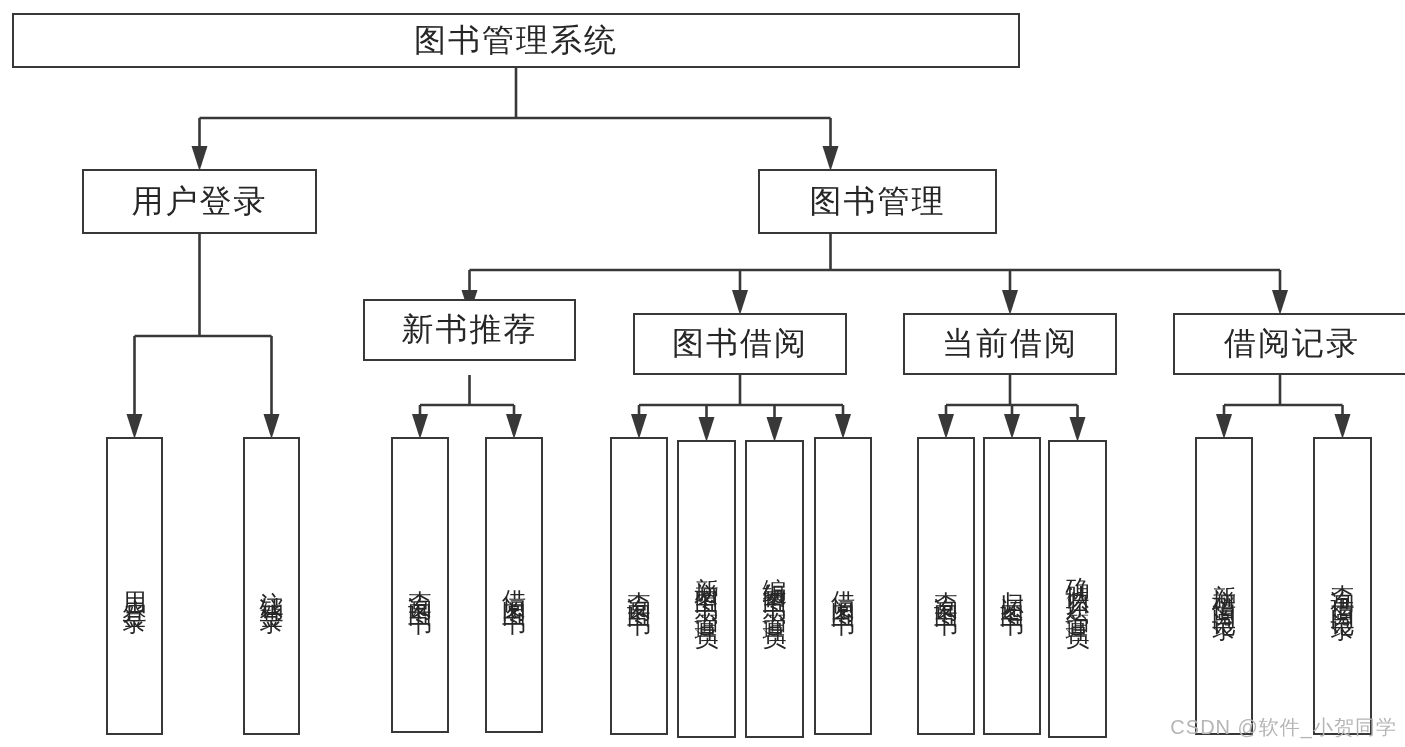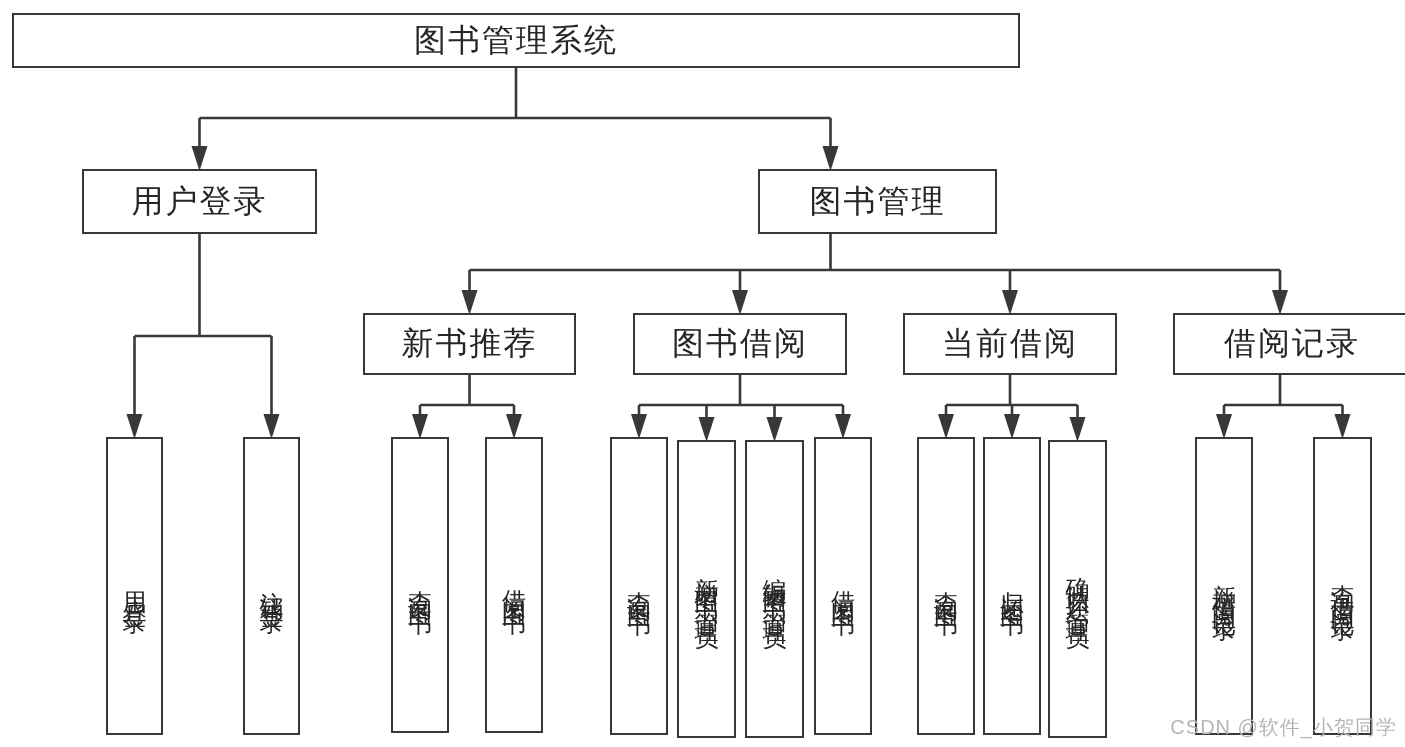--- a/index.html
+++ b/index.html
@@ -81,21 +81,21 @@
       <polygon points="938,414 954,414 946,439" fill="#383838"></polygon>
       <polygon points="1004,414 1020,414 1012,439" fill="#383838"></polygon>
       <polygon points="1069.5,417 1085.5,417 1077.5,442" fill="#383838"></polygon>
       <polygon points="1216,414 1232,414 1224,439" fill="#383838"></polygon>
       <polygon points="1334.5,414 1350.5,414 1342.5,439" fill="#383838"></polygon>
     </svg>
   <div id="watermark" style="color: rgb(181, 181, 181); text-align: right;">CSDN @软件_小贺同学</div>
 <div class="node h" style="left: 12px; top: 13px; width: 1008px; height: 55px; border-color: rgb(56, 56, 56); color: rgb(38, 38, 38); background: rgb(255, 255, 255);">图书管理系统</div>
     <div class="node h" style="left: 82px; top: 169px; width: 235px; height: 65px; border-color: rgb(56, 56, 56); color: rgb(38, 38, 38); background: rgb(255, 255, 255);">用户登录</div>
     <div class="node h" style="left: 711px; top: 169px; width: 239px; height: 65px; border-color: rgb(56, 56, 56); color: rgb(38, 38, 38); background: rgb(255, 255, 255); margin-left: 47px;">图书管理</div>
-    <div class="node h" style="left: 363px; top: 313px; width: 213px; height: 62px; border-color: rgb(56, 56, 56); color: rgb(38, 38, 38); background: rgb(255, 255, 255);">新书推荐</div>
+    <div class="node h" style="left: 363px; top: 299px; width: 213px; height: 62px; border-color: rgb(56, 56, 56); color: rgb(38, 38, 38); background: rgb(255, 255, 255);">新书推荐</div>
     <div class="node h" style="left: 633px; top: 313px; width: 214px; height: 62px; border-color: rgb(56, 56, 56); color: rgb(38, 38, 38); background: rgb(255, 255, 255);">图书借阅</div>
     <div class="node h" style="left: 903px; top: 313px; width: 214px; height: 62px; border-color: rgb(56, 56, 56); color: rgb(38, 38, 38); background: rgb(255, 255, 255);">当前借阅</div>
     <div class="node h" style="left: 1173px; top: 313px; width: 238px; height: 62px; border-color: rgb(56, 56, 56); color: rgb(38, 38, 38); background: rgb(255, 255, 255);">借阅记录</div>
     <div class="node v" style="left: 106px; top: 437px; width: 57px; height: 298px; border-color: rgb(56, 56, 56); color: rgb(38, 38, 38); background: rgb(255, 255, 255);">用户登录</div>
     <div class="node v" style="left: 243px; top: 437px; width: 57px; height: 298px; border-color: rgb(56, 56, 56); color: rgb(38, 38, 38); background: rgb(255, 255, 255);">注销登录</div>
     <div class="node v" style="left: 391px; top: 437px; width: 58px; height: 296px; border-color: rgb(56, 56, 56); color: rgb(38, 38, 38); background: rgb(255, 255, 255);">查询图书</div>
     <div class="node v" style="left: 485px; top: 437px; width: 58px; height: 296px; border-color: rgb(56, 56, 56); color: rgb(38, 38, 38); background: rgb(255, 255, 255);">借阅图书</div>
     <div class="node v" style="left: 610px; top: 437px; width: 58px; height: 298px; border-color: rgb(56, 56, 56); color: rgb(38, 38, 38); background: rgb(255, 255, 255);">查询图书</div>
     <div class="node v" style="left: 677px; top: 440px; width: 59px; height: 298px; border-color: rgb(56, 56, 56); color: rgb(38, 38, 38); background: rgb(255, 255, 255);">新增图书（管理员）</div>
     <div class="node v" style="left: 745px; top: 440px; width: 59px; height: 298px; border-color: rgb(56, 56, 56); color: rgb(38, 38, 38); background: rgb(255, 255, 255);">编辑图书（管理员）</div>

